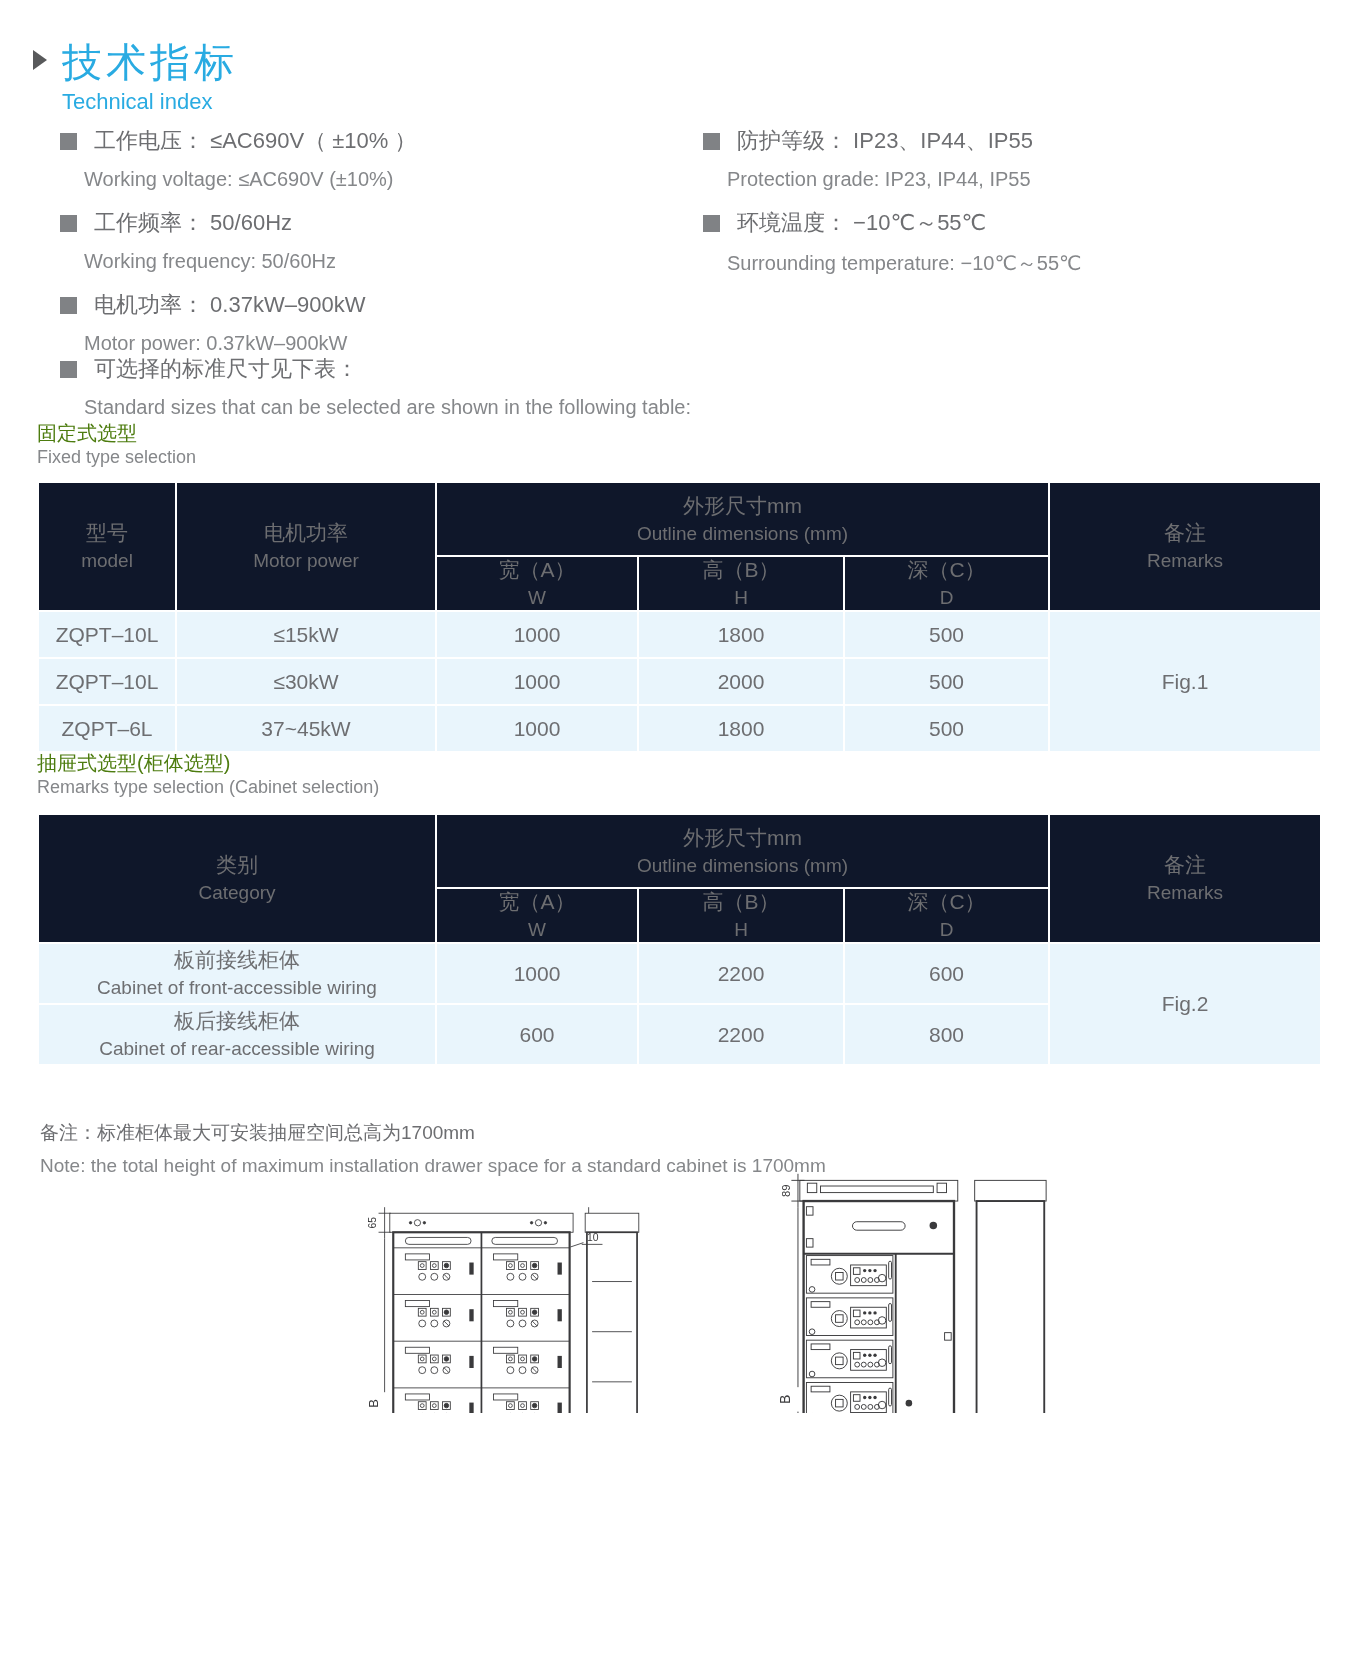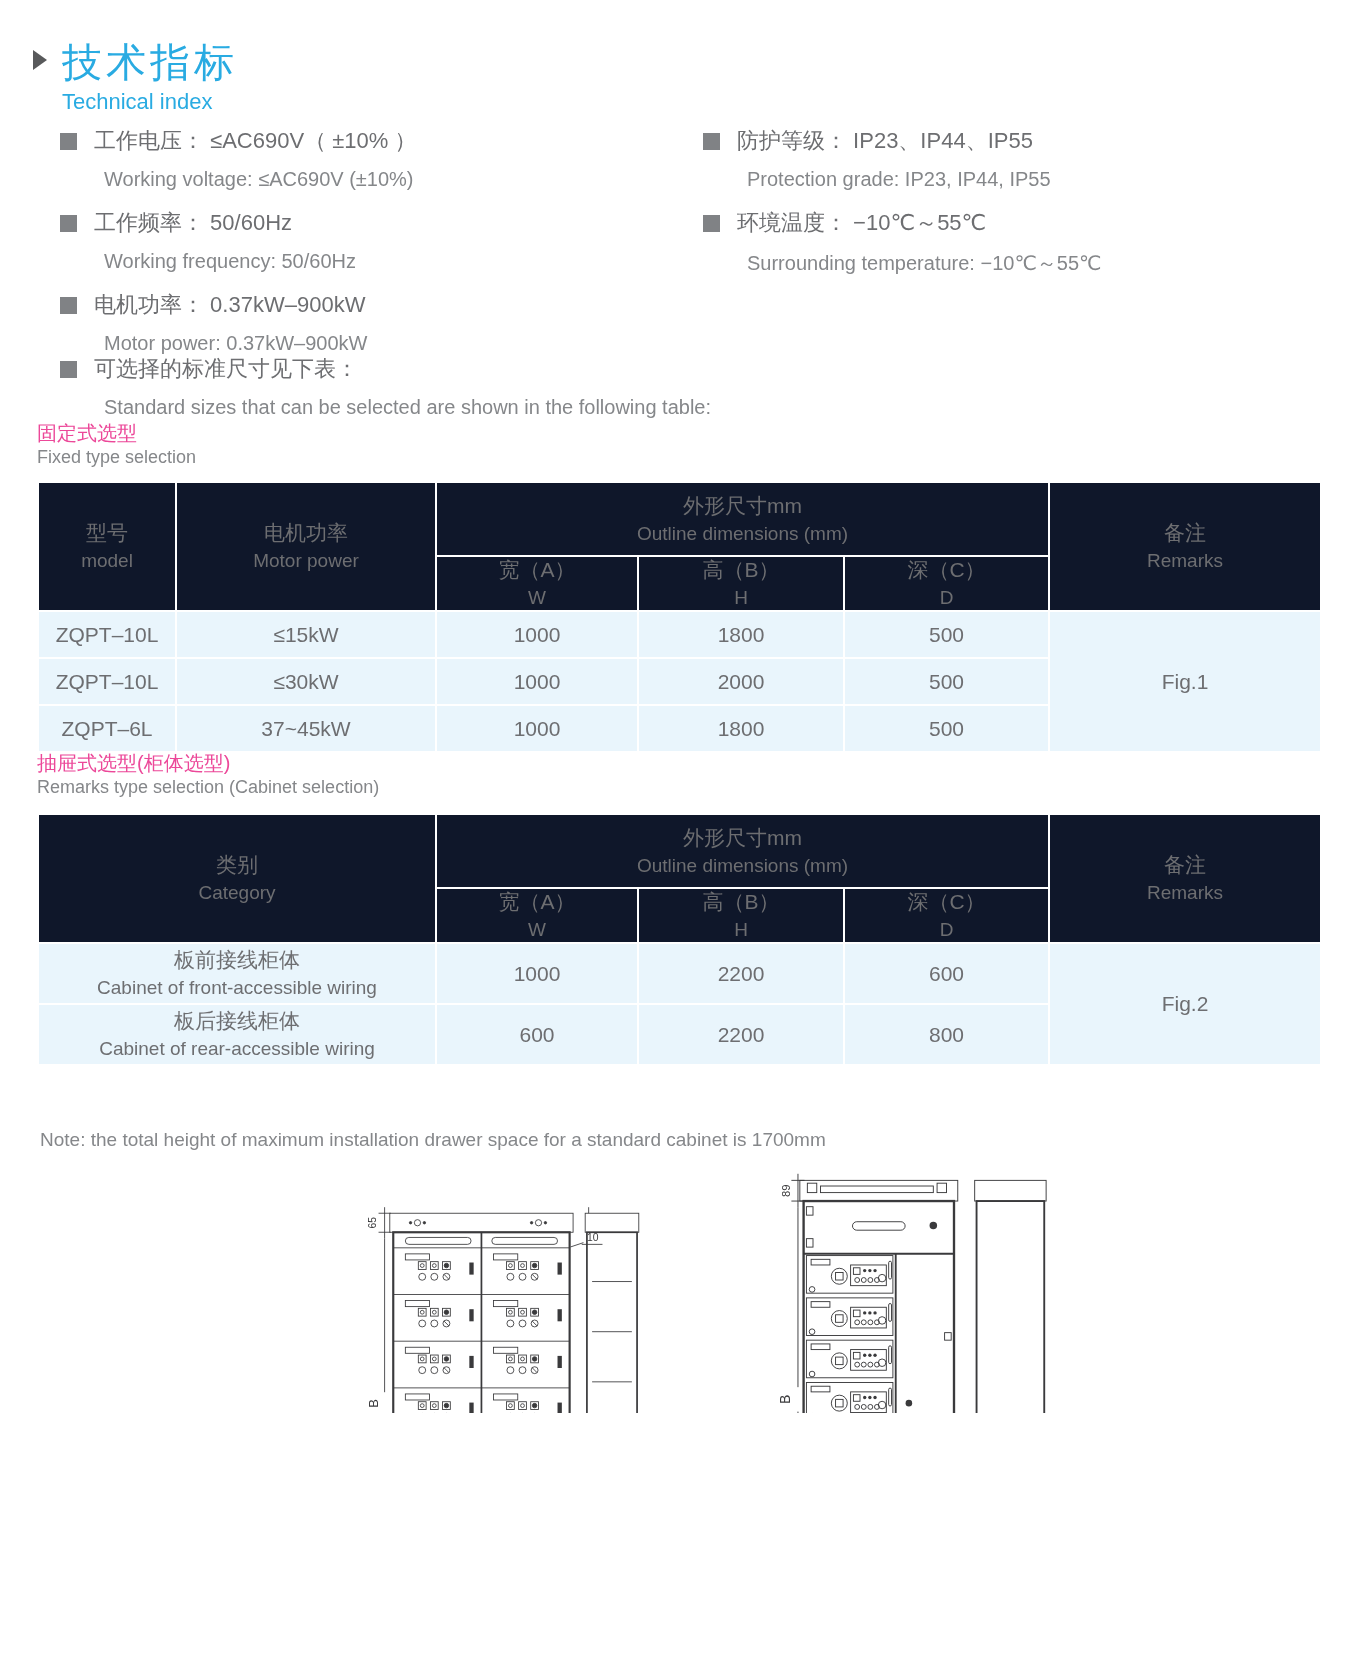--- a/index.html
+++ b/index.html
@@ -8,23 +8,23 @@
   .abs{position:absolute;}
   
   .title-row{display:flex;align-items:flex-start;gap:15px;}
   .tri{width:0;height:0;border-left:14px solid #58595B;border-top:10px solid transparent;border-bottom:10px solid transparent;margin-top:10px;}
   .title-cn{font-size:40px;color:#29ABE2;letter-spacing:4px;line-height:1.1;}
   .title-en{font-size:22px;color:#29ABE2;margin:5px 0 0 29px;}
   
   .spec{margin-bottom:17px;}
   .spec-cn{display:flex;align-items:center;gap:17px;font-size:22px;color:#6D6E71;}
   .sq{width:17px;height:17px;background:#808285;flex:none;}
-  .spec-en{font-size:20px;color:#85878A;margin:12px 0 0 44px;}
-  
-  .tlabel-cn{font-size:20px;color:#ec4899;}
+  .spec-en{font-size:20px;color:#85878A;margin:12px 0 0 24px;}
+  
+  .tlabel-cn{font-size:20px;color:#4d7c0f;}
   .tlabel-en{font-size:18px;color:#85878A;text-align:right;}
   
   table{border-collapse:collapse;width:100%;table-layout:fixed;}
   th,td{border:2px solid #fff;text-align:center;vertical-align:middle;font-weight:normal;padding:0;}
   th{background:#0f172a;}
   td{background:#E9F5FC;font-size:21px;color:#6D6E71;}
   .cn{font-size:21px;color:#6D6E71;line-height:1.25;}
   .en{font-size:19px;color:#6D6E71;line-height:1.25;margin-top:3px;}
   .hr1 th{height:72px;}
   .hr2 th{height:52px;}
@@ -233,20 +233,21 @@
         </td>
         <td>600</td>
         <td>2200</td>
         <td>800</td>
       </tr>
     </tbody>
       </table>
   </div>
 
   <div class="abs" style="left:40px;top:1120px;width:1000px;">
+    <div class="note-cn">备注：标准柜体最大可安装抽屉空间总高为1700mm</div>
     <div class="note-en">Note: the total height of maximum installation drawer space for a standard cabinet is 1700mm</div>
   </div>
 
   <div class="abs" style="left:350px;top:1202px;">
     <svg class="fig" viewBox="0 0 340 480" width="294" height="415">
       <defs>
         <g id="f1u" stroke="#3A3A3C" fill="none" stroke-width="1">
           <rect x="12" y="7" width="28" height="7"></rect>
           <rect x="27" y="16" width="9" height="9"></rect>
             <circle cx="31.5" cy="20.5" r="2.2"></circle>

